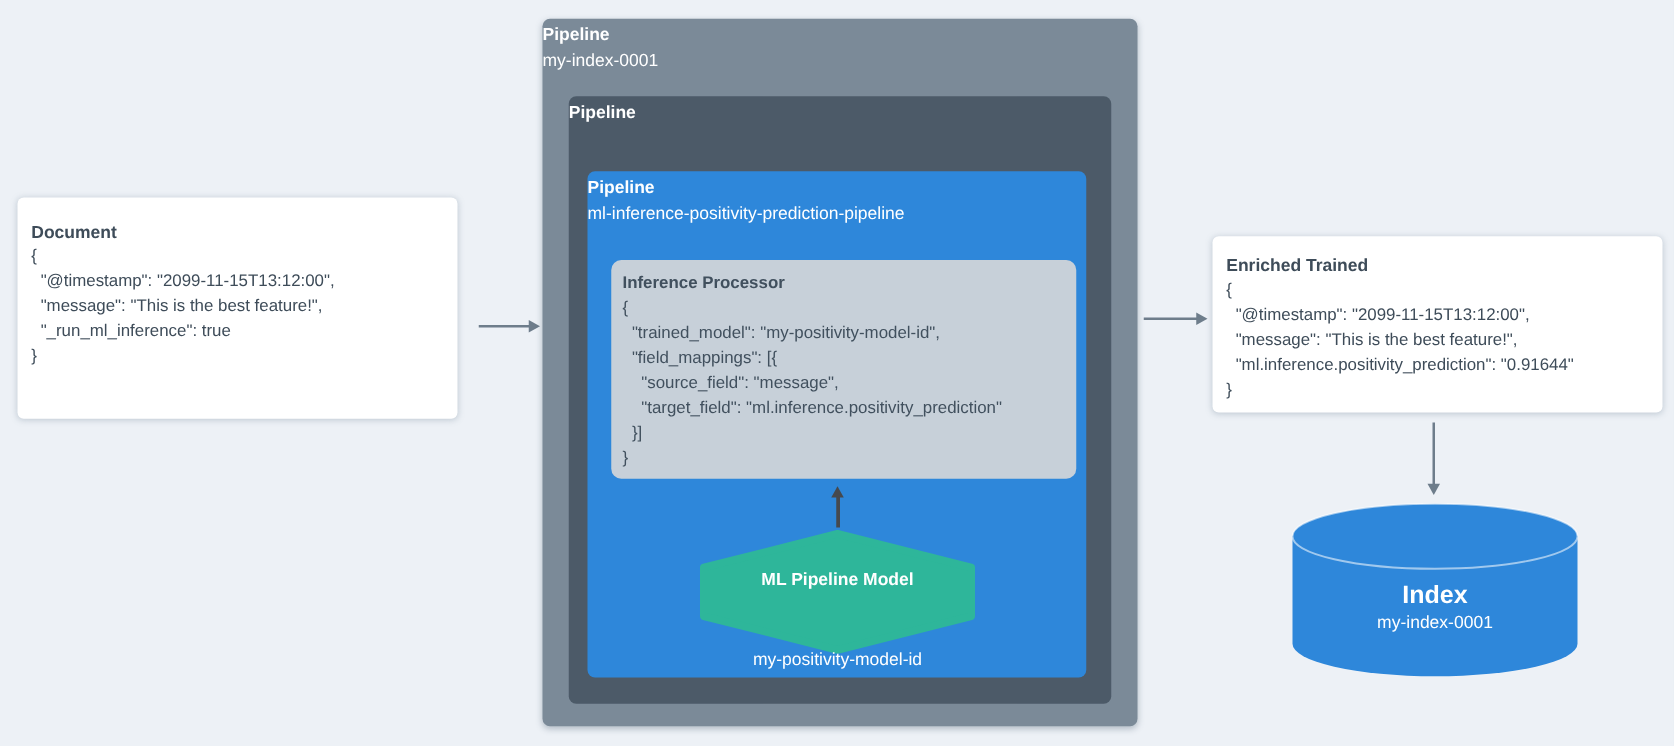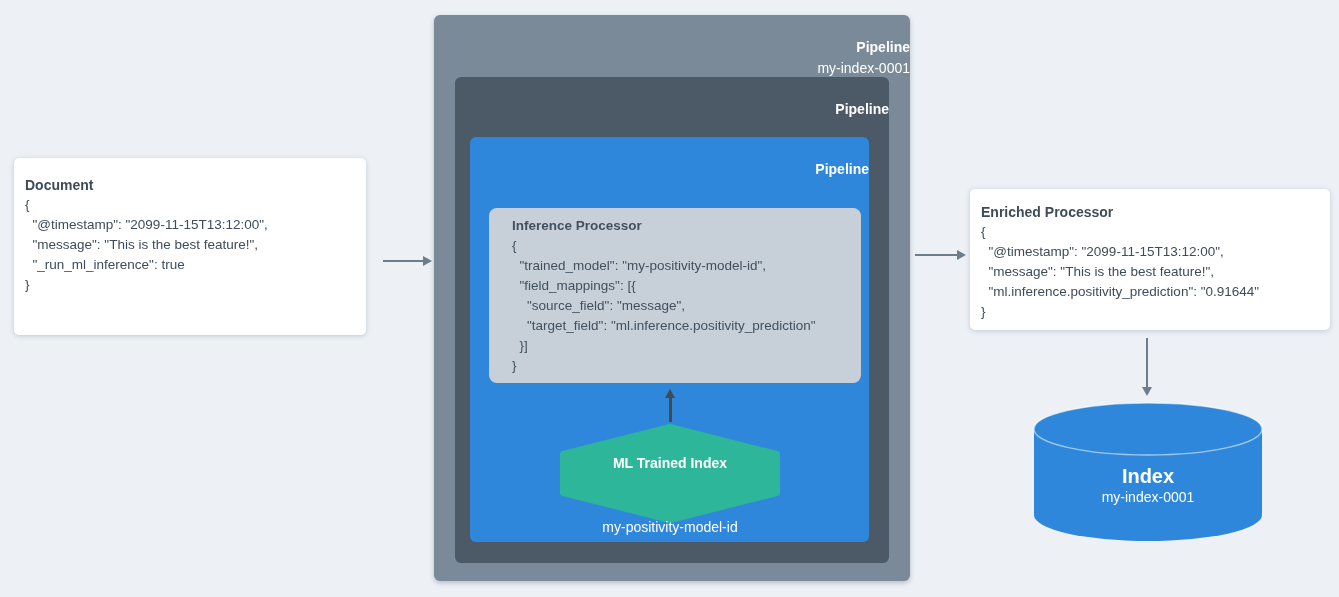--- a/index.html
+++ b/index.html
@@ -28,28 +28,28 @@
     background:#7b8a98; box-shadow:0 2px 5px rgba(70,90,110,.35);
   }
   #ml-pipeline {
     left:21px; top:62px; width:434px; height:486px;
     background:#4c5a68;
   }
   #inference-pipeline {
     left:15px; top:60px; width:399px; height:405px;
     background:#2e87da;
   }
-  .box-header { padding-top:22px; text-align:right; color:#ffffff; }
+  .box-header { padding-top:2px; text-align:left; color:#ffffff; }
   .box-header .bh-title { font-weight:bold; font-size:14px; line-height:21px; }
   .box-header .bh-sub   { font-size:14px; line-height:21px; }
 
   
   #inference-processor {
     position:absolute; left:19px; top:71px; width:372px; height:175px;
-    background:#c7d0d9; border-radius:8px; padding:8px 12px 6px 23px;
+    background:#c7d0d9; border-radius:8px; padding:8px 12px 6px 9px;
     color:#41505e;
   }
   #inference-processor .card-title { font-size:13.5px; }
 
   
   #trained-model { position:absolute; left:559px; top:424px; width:222px; height:99px; }
   #trained-model svg { position:absolute; left:0; top:0; }
   .hex-text {
     position:absolute; left:0; top:29px; width:222px; text-align:center; color:#fff;
   }
@@ -107,20 +107,21 @@
     </div>
 
     <div class="pipe-box" id="ml-pipeline">
       <div class="box-header">
         <div class="bh-title">Pipeline</div>
       </div>
 
       <div class="pipe-box" id="inference-pipeline">
         <div class="box-header">
           <div class="bh-title">Pipeline</div>
+          <div class="bh-sub">ml-inference-positivity-prediction-pipeline</div>
         </div>
 
         <div id="inference-processor">
           <div class="card-title">Inference Processor</div>
           <div class="code-line">{</div>
           <div class="code-line">  "trained_model": "my-positivity-model-id",</div>
           <div class="code-line">  "field_mappings": [{</div>
           <div class="code-line">    "source_field": "message",</div>
           <div class="code-line">    "target_field": "ml.inference.positivity_prediction"</div>
           <div class="code-line">  }]</div>
@@ -130,29 +131,29 @@
     </div>
   </div>
 
   <div class="arrow-v up" style="left:669px; top:397px; height:25px;"></div>
 
   <div id="trained-model">
     <svg width="222" height="99" viewBox="0 0 222 99">
       <polygon points="111,3 218,30 218,69 111,96 4,69 4,30" fill="#2eb69a" stroke="#2eb69a" stroke-width="6" stroke-linejoin="round"></polygon>
     </svg>
     <div class="hex-text">
-      <div class="ht-title">ML Trained Index</div>
+      <div class="ht-title">ML Pipeline Model</div>
       <div class="ht-sub">my-positivity-model-id</div>
     </div>
   </div>
 
   <div class="arrow-h" style="left:915px; top:254px; width:43px;"></div>
 
   <div class="card" id="enriched-card">
-    <div class="card-title">Enriched Processor</div>
+    <div class="card-title">Enriched Trained</div>
     <div class="code-line">{</div>
     <div class="code-line">  "@timestamp": "2099-11-15T13:12:00",</div>
     <div class="code-line">  "message": "This is the best feature!",</div>
     <div class="code-line">  "ml.inference.positivity_prediction": "0.91644"</div>
     <div class="code-line">}</div>
   </div>
 
   <div class="arrow-v down" style="left:1146px; top:338px; height:50px;"></div>
 
   <div id="index-cylinder">

